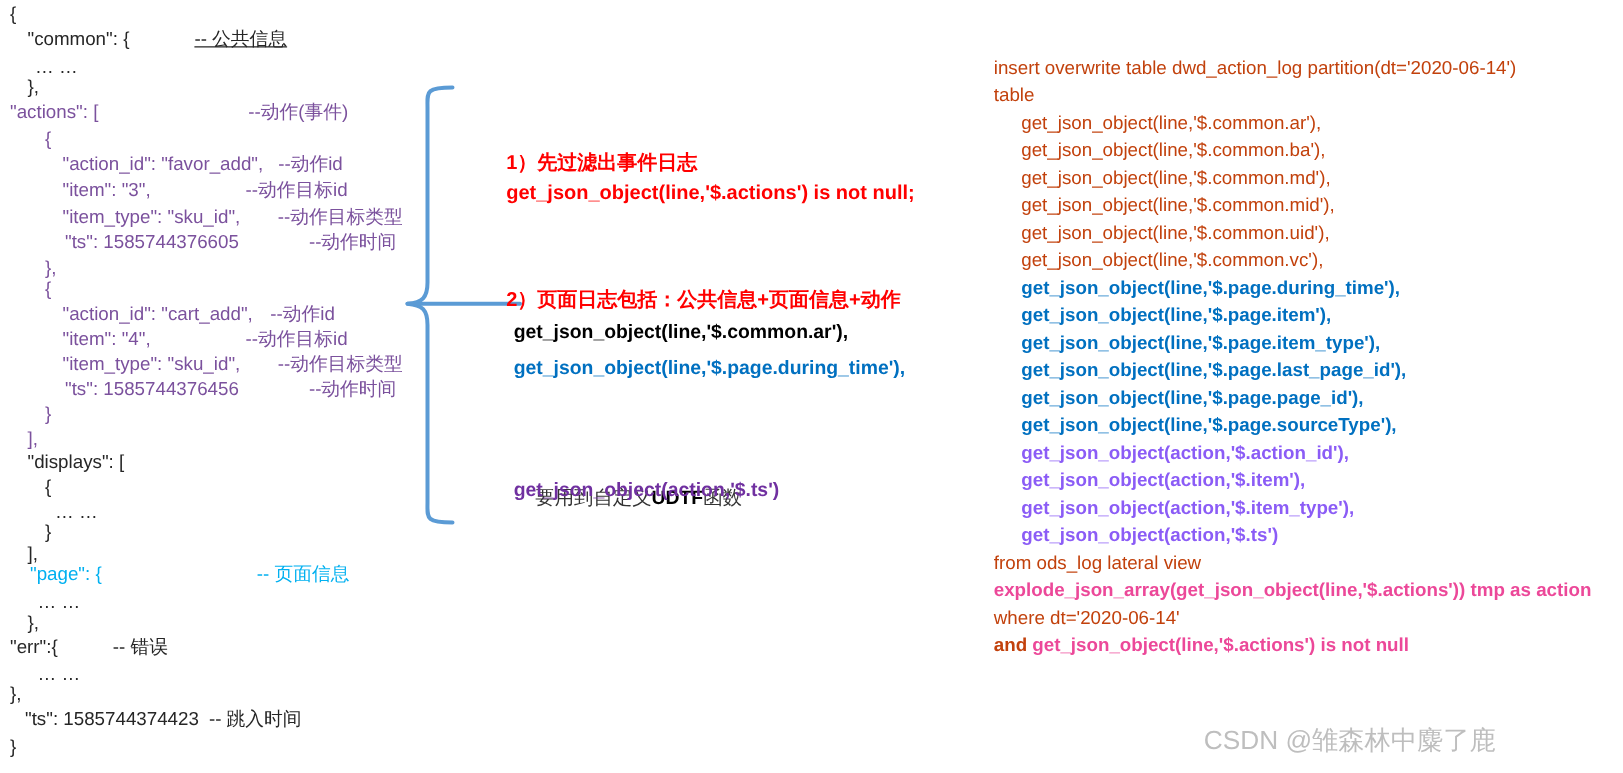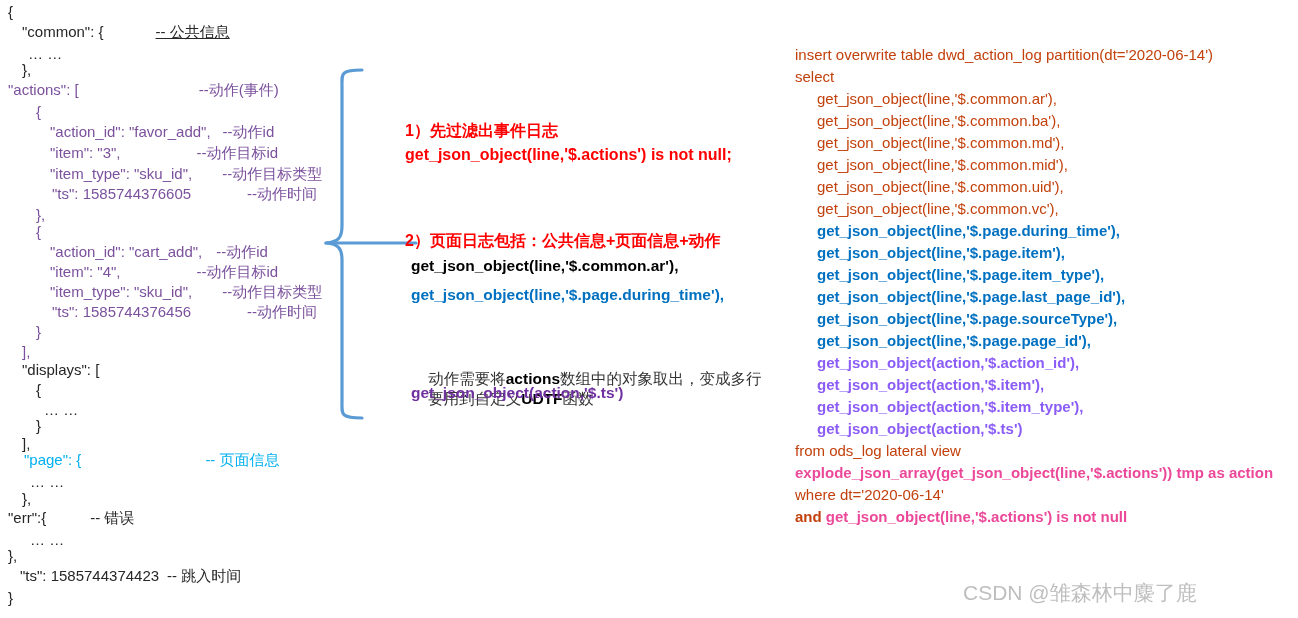--- a/index.html
+++ b/index.html
@@ -173,44 +173,41 @@
 </div>
 
 <div id="annotations">
   <div class="aline a-red-bold" style="top:122px; left:0px;">1）先过滤出事件日志</div>
   <div class="aline a-red-bold" style="top:146px; left:0px; font-weight:bold;">get_json_object(line,'$.actions') is not null;</div>
 
   <div class="aline a-red-bold" style="top:232px; left:0px;">2）页面日志包括：公共信息+页面信息+动作</div>
   <div class="aline a-black-bold" style="top:257px; left:6px;">get_json_object(line,'$.common.ar'),</div>
   <div class="aline a-blue-bold" style="top:286px; left:6px;">get_json_object(line,'$.page.during_time'),</div>
 
-  <div class="aline a-cn" style="top:352px; left:6px;">
-    <span>动作需要将</span><b>actions</b><span>数组中的对象取出，变成多行</span>
-  </div>
   <div class="aline a-cn" style="top:372px; left:6px;">
     <span>要用到自定义</span><b>UDTF</b><span>函数</span>
   </div>
   <div class="aline a-purple-bold" style="top:384px; left:6px;">get_json_object(action,'$.ts')</div>
 </div>
 
 <div id="sql-panel">
     <div class="sline s-black">insert overwrite table dwd_action_log partition(dt='2020-06-14')</div>
-    <div class="sline s-black">select</div>
+    <div class="sline s-black">table</div>
     <div class="sline s-black indent">get_json_object(line,'$.common.ar'),</div>
     <div class="sline s-black indent">get_json_object(line,'$.common.ba'),</div>
     <div class="sline s-black indent">get_json_object(line,'$.common.md'),</div>
     <div class="sline s-black indent">get_json_object(line,'$.common.mid'),</div>
     <div class="sline s-black indent">get_json_object(line,'$.common.uid'),</div>
     <div class="sline s-black indent">get_json_object(line,'$.common.vc'),</div>
     <div class="sline s-blue indent">get_json_object(line,'$.page.during_time'),</div>
     <div class="sline s-blue indent">get_json_object(line,'$.page.item'),</div>
     <div class="sline s-blue indent">get_json_object(line,'$.page.item_type'),</div>
     <div class="sline s-blue indent">get_json_object(line,'$.page.last_page_id'),</div>
+    <div class="sline s-blue indent">get_json_object(line,'$.page.page_id'),</div>
     <div class="sline s-blue indent">get_json_object(line,'$.page.sourceType'),</div>
-    <div class="sline s-blue indent">get_json_object(line,'$.page.page_id'),</div>
     <div class="sline s-purple indent">get_json_object(action,'$.action_id'),</div>
     <div class="sline s-purple indent">get_json_object(action,'$.item'),</div>
     <div class="sline s-purple indent">get_json_object(action,'$.item_type'),</div>
     <div class="sline s-purple indent">get_json_object(action,'$.ts')</div>
     <div class="sline s-black">from ods_log lateral view</div>
     <div class="sline s-red">explode_json_array(get_json_object(line,'$.actions')) tmp as action</div>
     <div class="sline s-black">where dt='2020-06-14'</div>
     <div class="sline"><span class="s-black s-bold">and </span><span class="s-red">get_json_object(line,'$.actions') is not null</span></div>
   </div>
 

